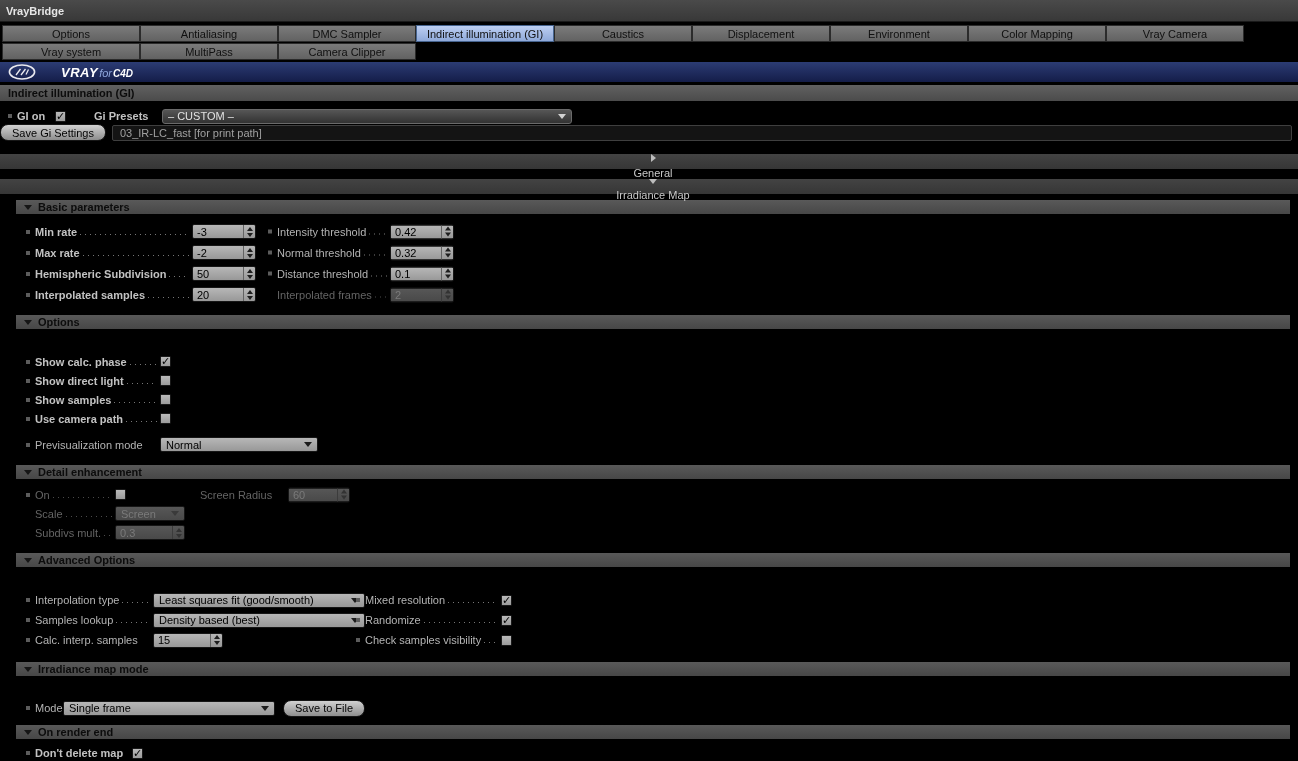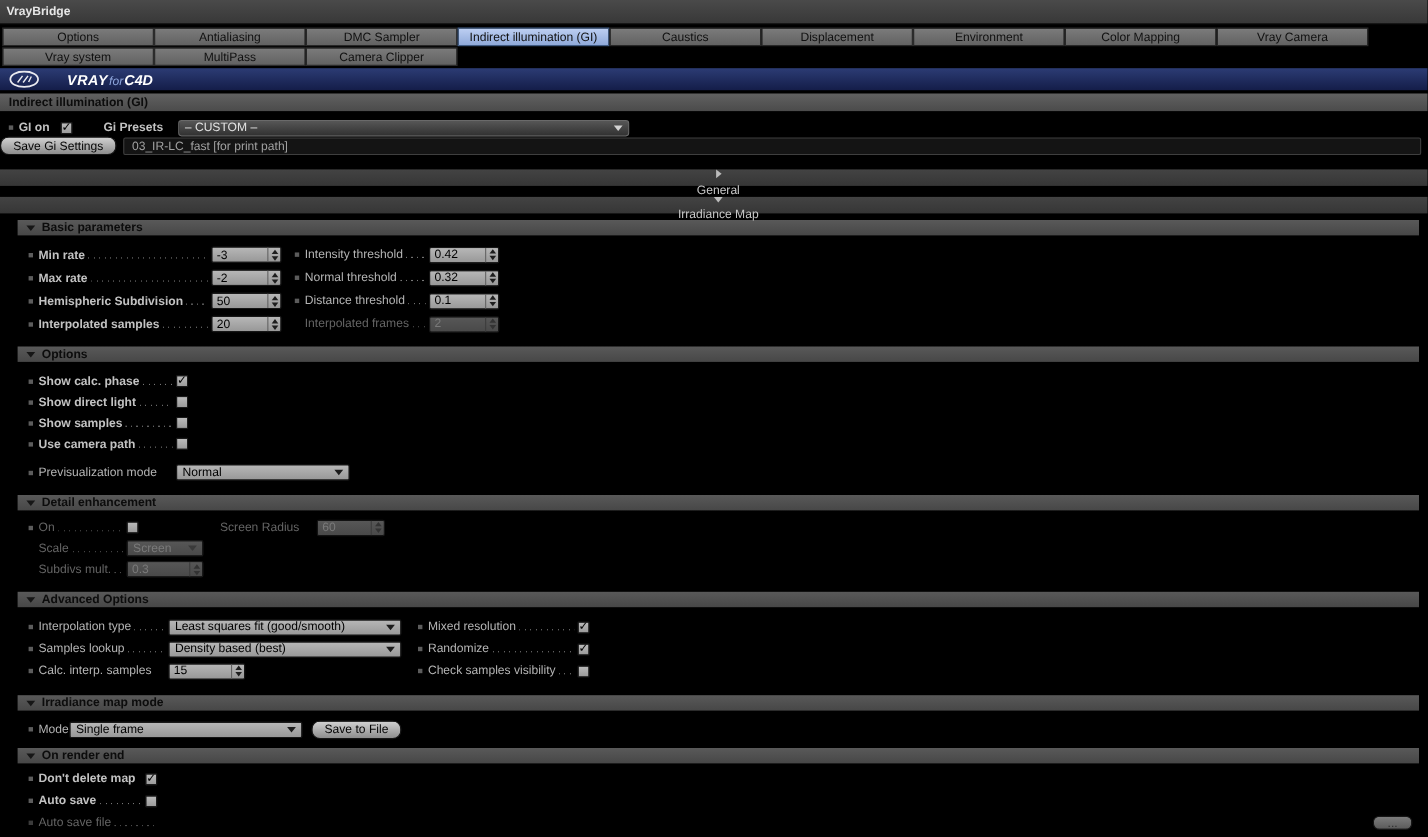--- a/index.html
+++ b/index.html
@@ -16,21 +16,21 @@
   .tab{flex:0 0 138px;box-sizing:border-box;border:1px solid #2b2b2b;background:linear-gradient(#7b7b7b,#626262);
        color:#101010;display:flex;align-items:center;justify-content:center;white-space:nowrap;overflow:hidden;cursor:default;}
   .tab.selected{background:linear-gradient(#bdcff2,#8fa9d9);border-color:#46648f;}
 
   
   .banner{height:20px;margin-top:2px;background:linear-gradient(#2c3c74,#141d49);display:flex;align-items:center;
           padding-left:8px;gap:25px;}
   .wm{display:flex;align-items:baseline;}
   .wm-vray{color:#fff;font-weight:bold;font-style:italic;font-size:13px;letter-spacing:.5px;}
   .wm-for{color:#8ea6dc;font-style:italic;font-size:11px;margin:0 1px;}
-  .wm-c4d{color:#fff;font-weight:bold;font-style:italic;font-size:13px;}
+  .wm-c4d{color:#fff;font-weight:bold;font-style:italic;font-size:10px;}
 
   
   .pagehdr{height:16px;margin-top:3px;background:linear-gradient(#616161,#4b4b4b);display:flex;align-items:center;
            padding-left:8px;color:#0c0c0c;font-weight:bold;}
   .secbar{height:15px;background:linear-gradient(#434343,#363636);display:flex;align-items:center;
           padding-left:8px;gap:5px;color:#c8c8c8;flex-direction:column;}
   .subbar{height:14px;margin-left:16px;margin-right:8px;background:linear-gradient(#595959,#474747);
           display:flex;align-items:center;padding-left:8px;gap:6px;color:#0c0c0c;font-weight:bold;}
   .tri-r{width:0;height:0;border-top:4px solid transparent;border-bottom:4px solid transparent;border-left:5px solid #bcbcbc;}
   .tri-dl{width:0;height:0;border-left:4px solid transparent;border-right:4px solid transparent;border-top:5px solid #bcbcbc;}
@@ -40,21 +40,21 @@
   .row{display:flex;align-items:center;position:relative;}
   .prow{height:21px;padding-left:26px;}
   .crow{height:19px;padding-left:26px;}
   .drow{height:19px;padding-left:26px;}
   .arow{height:20px;padding-left:26px;}
   .mrow{height:18px;padding-left:26px;}
   .rerow{height:20px;padding-left:26px;}
   .gi-row{height:16px;margin-top:7px;padding-left:8px;}
   .save-row{height:17px;gap:6px;}
 
-  .mt4{margin-top:4px}.mt5{margin-top:8px}.mt6{margin-top:6px}.mt7{margin-top:7px}.mt8{margin-top:8px}
+  .mt4{margin-top:4px}.mt5{margin-top:23px}.mt6{margin-top:6px}.mt7{margin-top:7px}.mt8{margin-top:8px}
   .mt10{margin-top:10px}.mt11{margin-top:11px}.mt12{margin-top:12px}.mt13{margin-top:13px}
 
   .pdot{width:4px;height:4px;background:#5c5c5c;margin-right:5px;flex:none;}
   .pdot.hide{visibility:hidden;}
   .pdot.dimd{background:#3b3b3b;}
 
   .lblbox{display:flex;align-items:center;flex:none;overflow:hidden;min-width:0;}
   .lblbox .txt{white-space:nowrap;}
   .lblbox .dots{flex:1;min-width:0;height:1px;margin:5px 3px 0 3px;
                 background-image:repeating-linear-gradient(to right,#777 0 1px,transparent 1px 5px);}
@@ -97,21 +97,21 @@
        background:linear-gradient(#d1d1d1,#8d8d8d);color:#050505;display:inline-flex;align-items:center;
        justify-content:center;white-space:nowrap;flex:none;}
   .btn.dim{background:linear-gradient(#7d7d7d,#5b5b5b);color:#2e2e2e;}
   .browse{position:absolute;right:14px;top:50%;transform:translateY(-50%);width:36px;height:13px;padding:0;border-radius:6px;}
   .filefield{flex:1;height:16px;box-sizing:border-box;margin-right:6px;border:1px solid #3f3f3f;border-radius:2px;
              background:#141414;color:#a0a0a0;display:flex;align-items:center;padding:0 7px;white-space:nowrap;overflow:hidden;}
 
   
   .rg{position:absolute;top:50%;transform:translateY(-50%);display:flex;align-items:center;}
   .rg-basic{left:268px;}
-  .rg-adv{left:380px;}
+  .rg-adv{left:356px;}
   .rg-sr{left:200px;}
 
   
   .w28{width:28px}.w38{width:38px}.w60{width:60px}.w62{width:62px}.w64{width:64px}.w70{width:70px}
   .w80{width:80px}.w88{width:88px}.w97{width:97px}.w110{width:110px}.w113{width:113px}.w118{width:118px}
   .w125{width:125px}.w136{width:136px}.w157{width:157px}.w158{width:158px}.w212{width:212px}
   .w216{width:212px}.w410{width:410px}
 </style>
 </head>
 <body>

